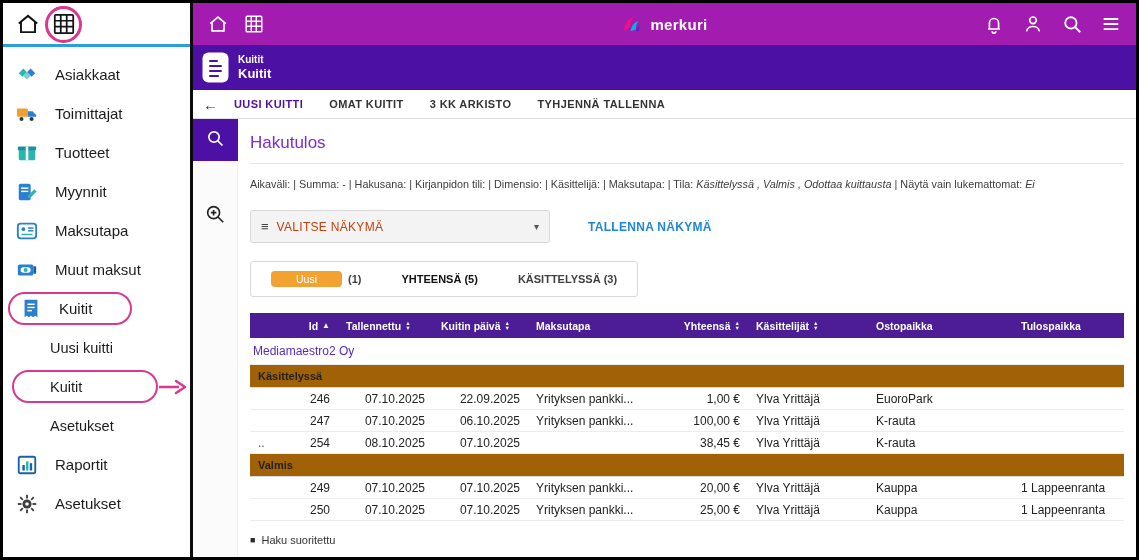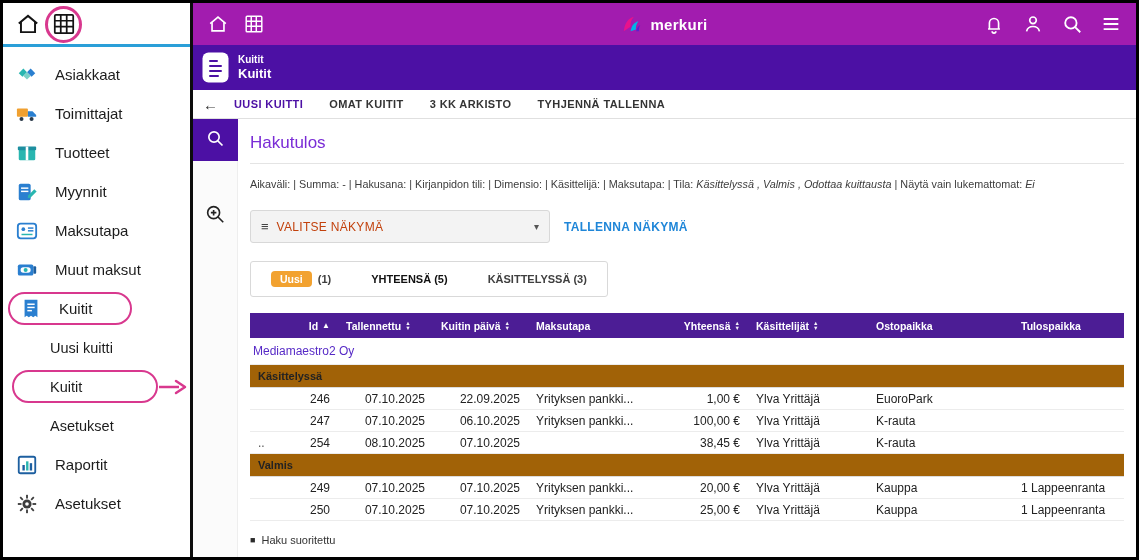--- a/index.html
+++ b/index.html
@@ -58,26 +58,26 @@
   .page-h{color:#7a2cd6;font-size:17px;font-weight:500;margin-bottom:10px}
   .hdiv{border-bottom:1px solid #e4e4e4;margin-bottom:14px}
   .filters{font-size:10.8px;color:#3c3c3c;white-space:nowrap;overflow:hidden}
   .filters em{font-style:italic}
 
   .viewrow{margin-top:20px;display:flex;align-items:center}
   .select{width:300px;height:33px;background:#f3f3f3;border:1px solid #d8d8d8;border-radius:3px;display:flex;align-items:center;padding:0 10px;gap:8px;cursor:pointer}
   .sel-ic{font-size:13px;color:#444}
   .sel-lb{font-size:12px;color:#c2410c;letter-spacing:.3px}
   .sel-caret{margin-left:auto;font-size:10px;color:#555}
-  .savelink{margin-left:14px;font-size:12px;font-weight:bold;color:#1f86d8;letter-spacing:.3px;cursor:pointer;text-decoration:none}
+  .savelink{margin-left:38px;font-size:12px;font-weight:bold;color:#1f86d8;letter-spacing:.3px;cursor:pointer;text-decoration:none}
 
   .rtabs{margin-top:18px;display:inline-flex;border:1px solid #d9d9d9;border-radius:3px;align-items:stretch;background:#fff}
   .rtab{padding:9px 20px;font-size:11px;font-weight:bold;color:#3f3f3f;display:flex;align-items:center;gap:6px;cursor:pointer;white-space:nowrap}
   .rtab.active{color:#111}
-  .badge{background:#f2a230;color:#fff;font-size:10.5px;font-weight:bold;padding:2px 9px;border-radius:4px}
+  .badge{background:#f2a230;color:#fff;font-size:10.5px;font-weight:normal;padding:2px 25px;border-radius:4px}
 
   .table{margin-top:16px}
   .thead,.tr{display:grid;grid-template-columns:88px 95px 95px 125px 95px 120px 145px 1fr;align-items:center}
   .thead{background:#4c1d95;color:#fff;height:25px}
   .th{font-size:10.5px;font-weight:bold;padding:0 8px;display:flex;align-items:center;gap:4px;white-space:nowrap;cursor:pointer}
   .th.right{justify-content:flex-end}
   .sort-asc{font-size:8px;line-height:8px}
   .sort-both{display:inline-flex;flex-direction:column;font-size:5.5px;line-height:4.5px;opacity:.95}
   .group-row{color:#5629c6;font-size:12px;padding:6px 3px;border-bottom:1px solid #ececec;cursor:pointer}
   .section-row{background:#a16207;font-size:11px;font-weight:bold;color:#222;padding:5px 8px;border-bottom:1px solid #dcdcdc}

